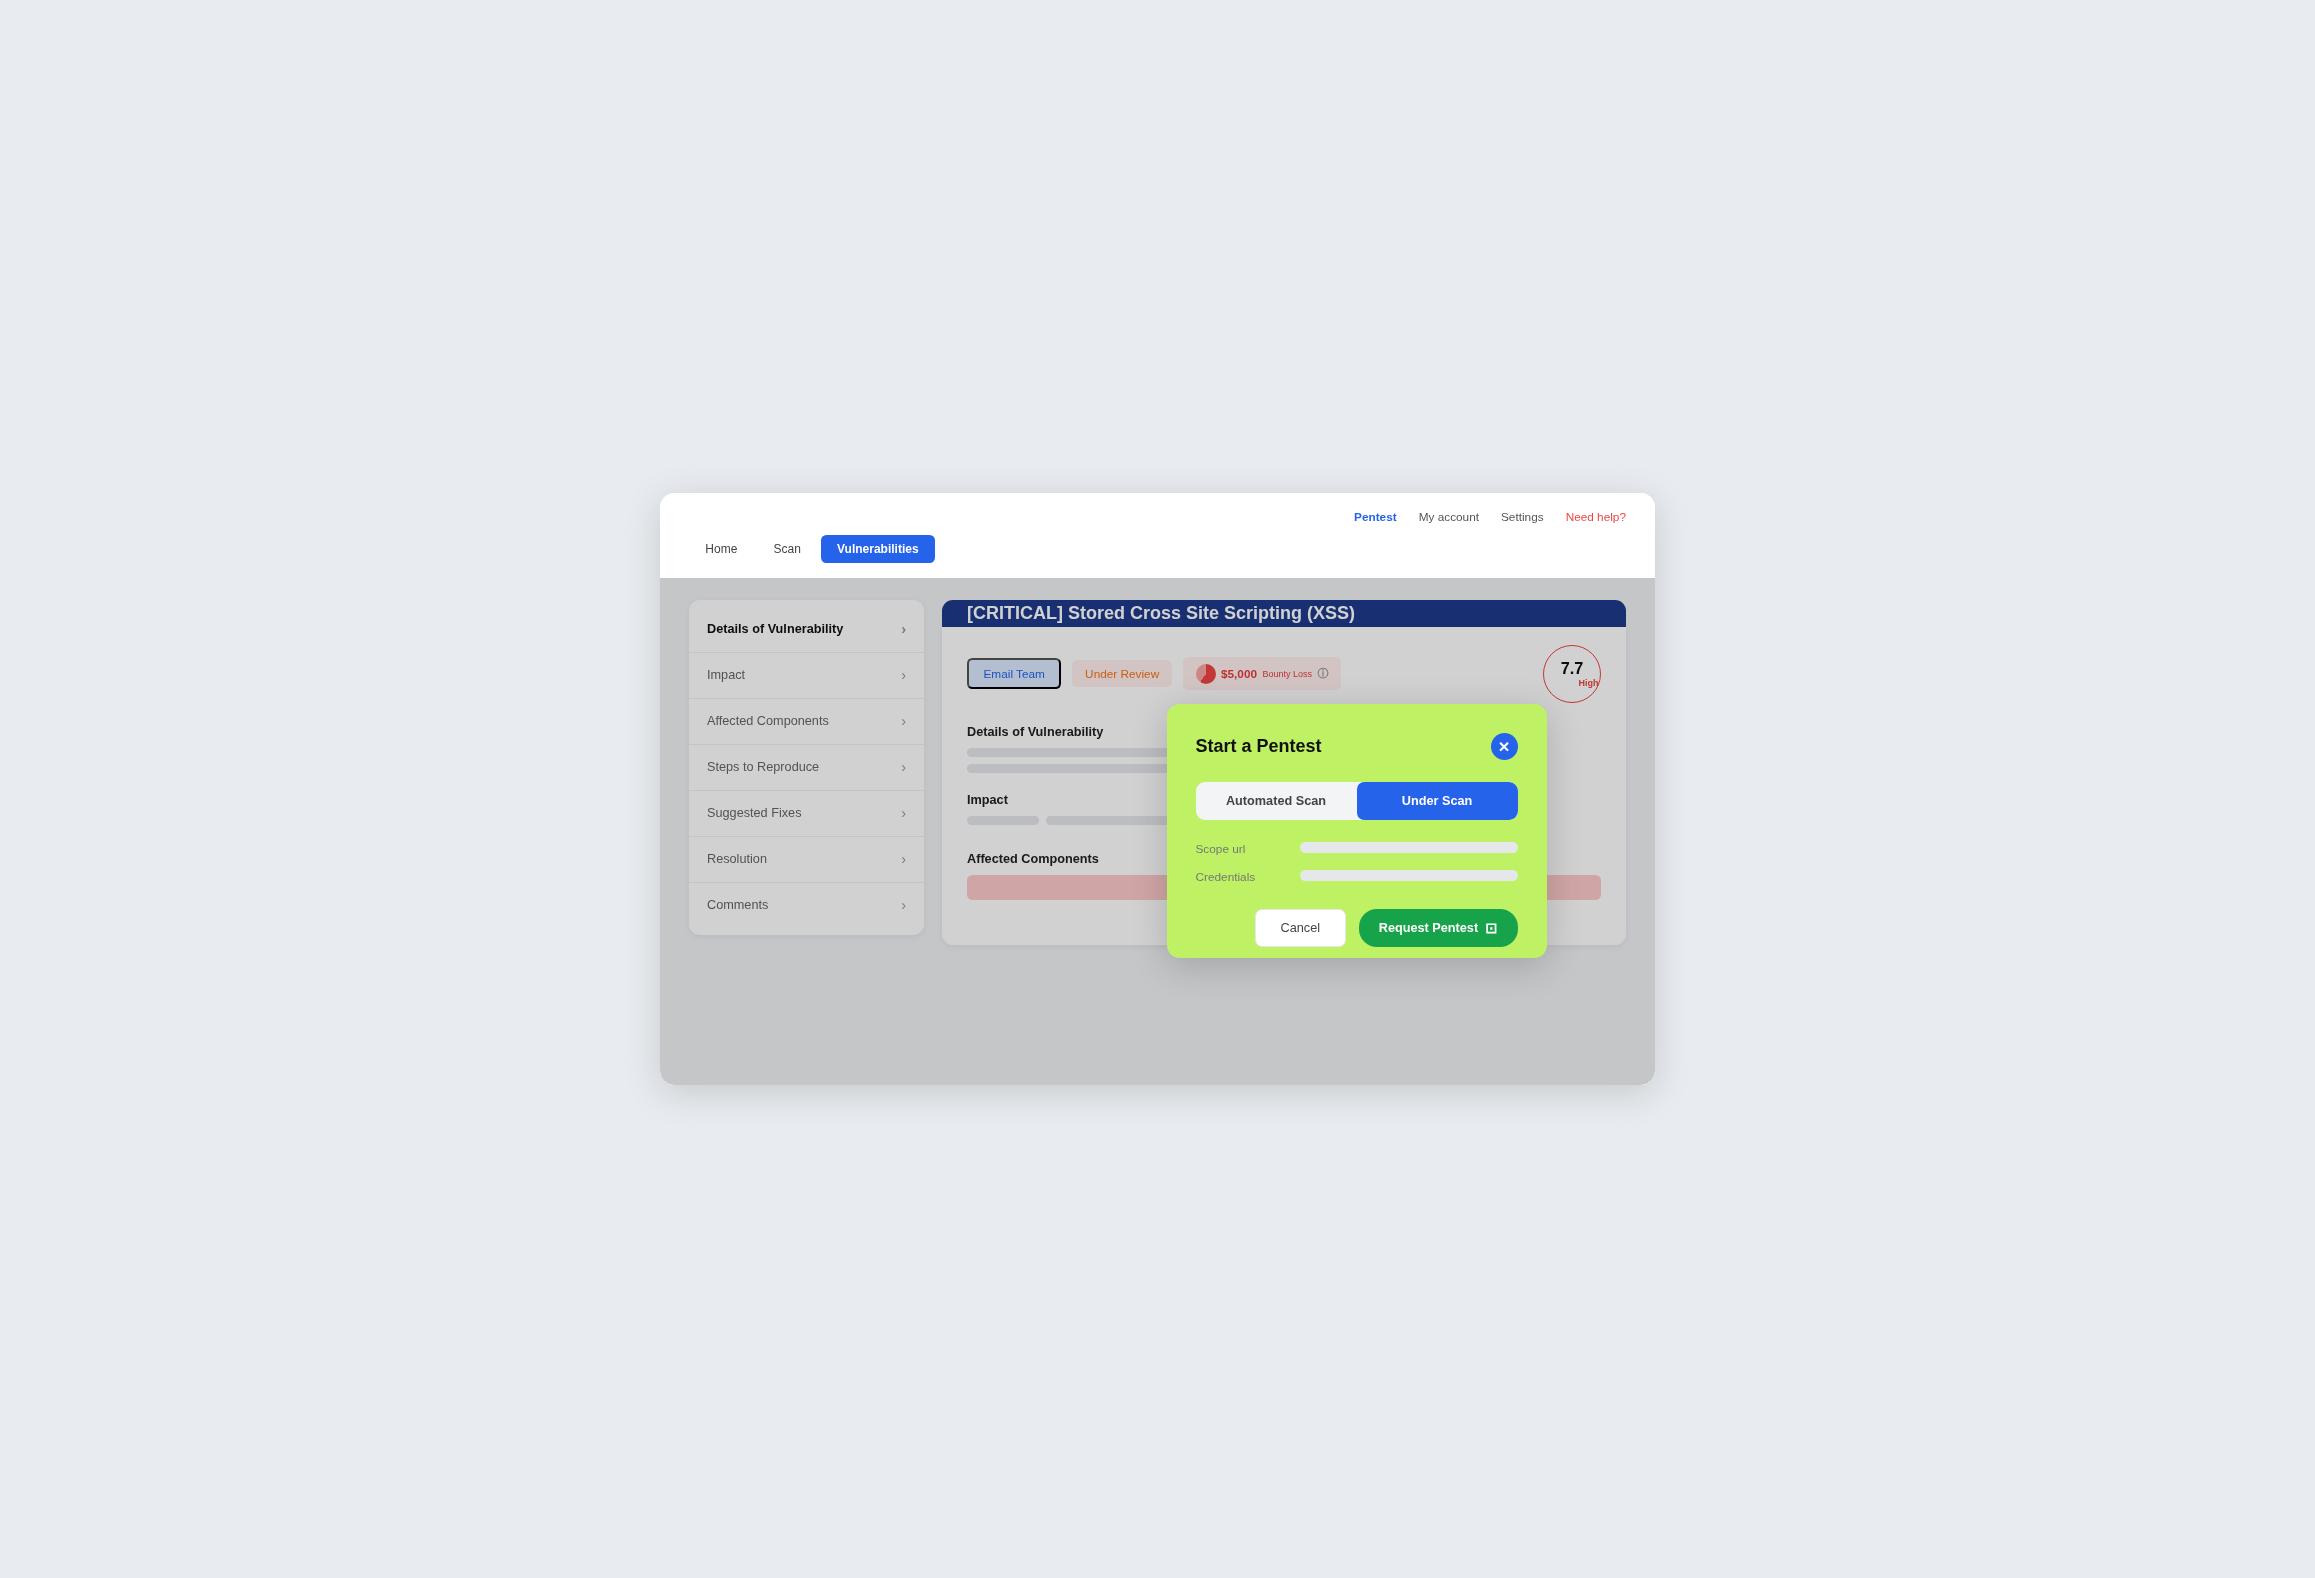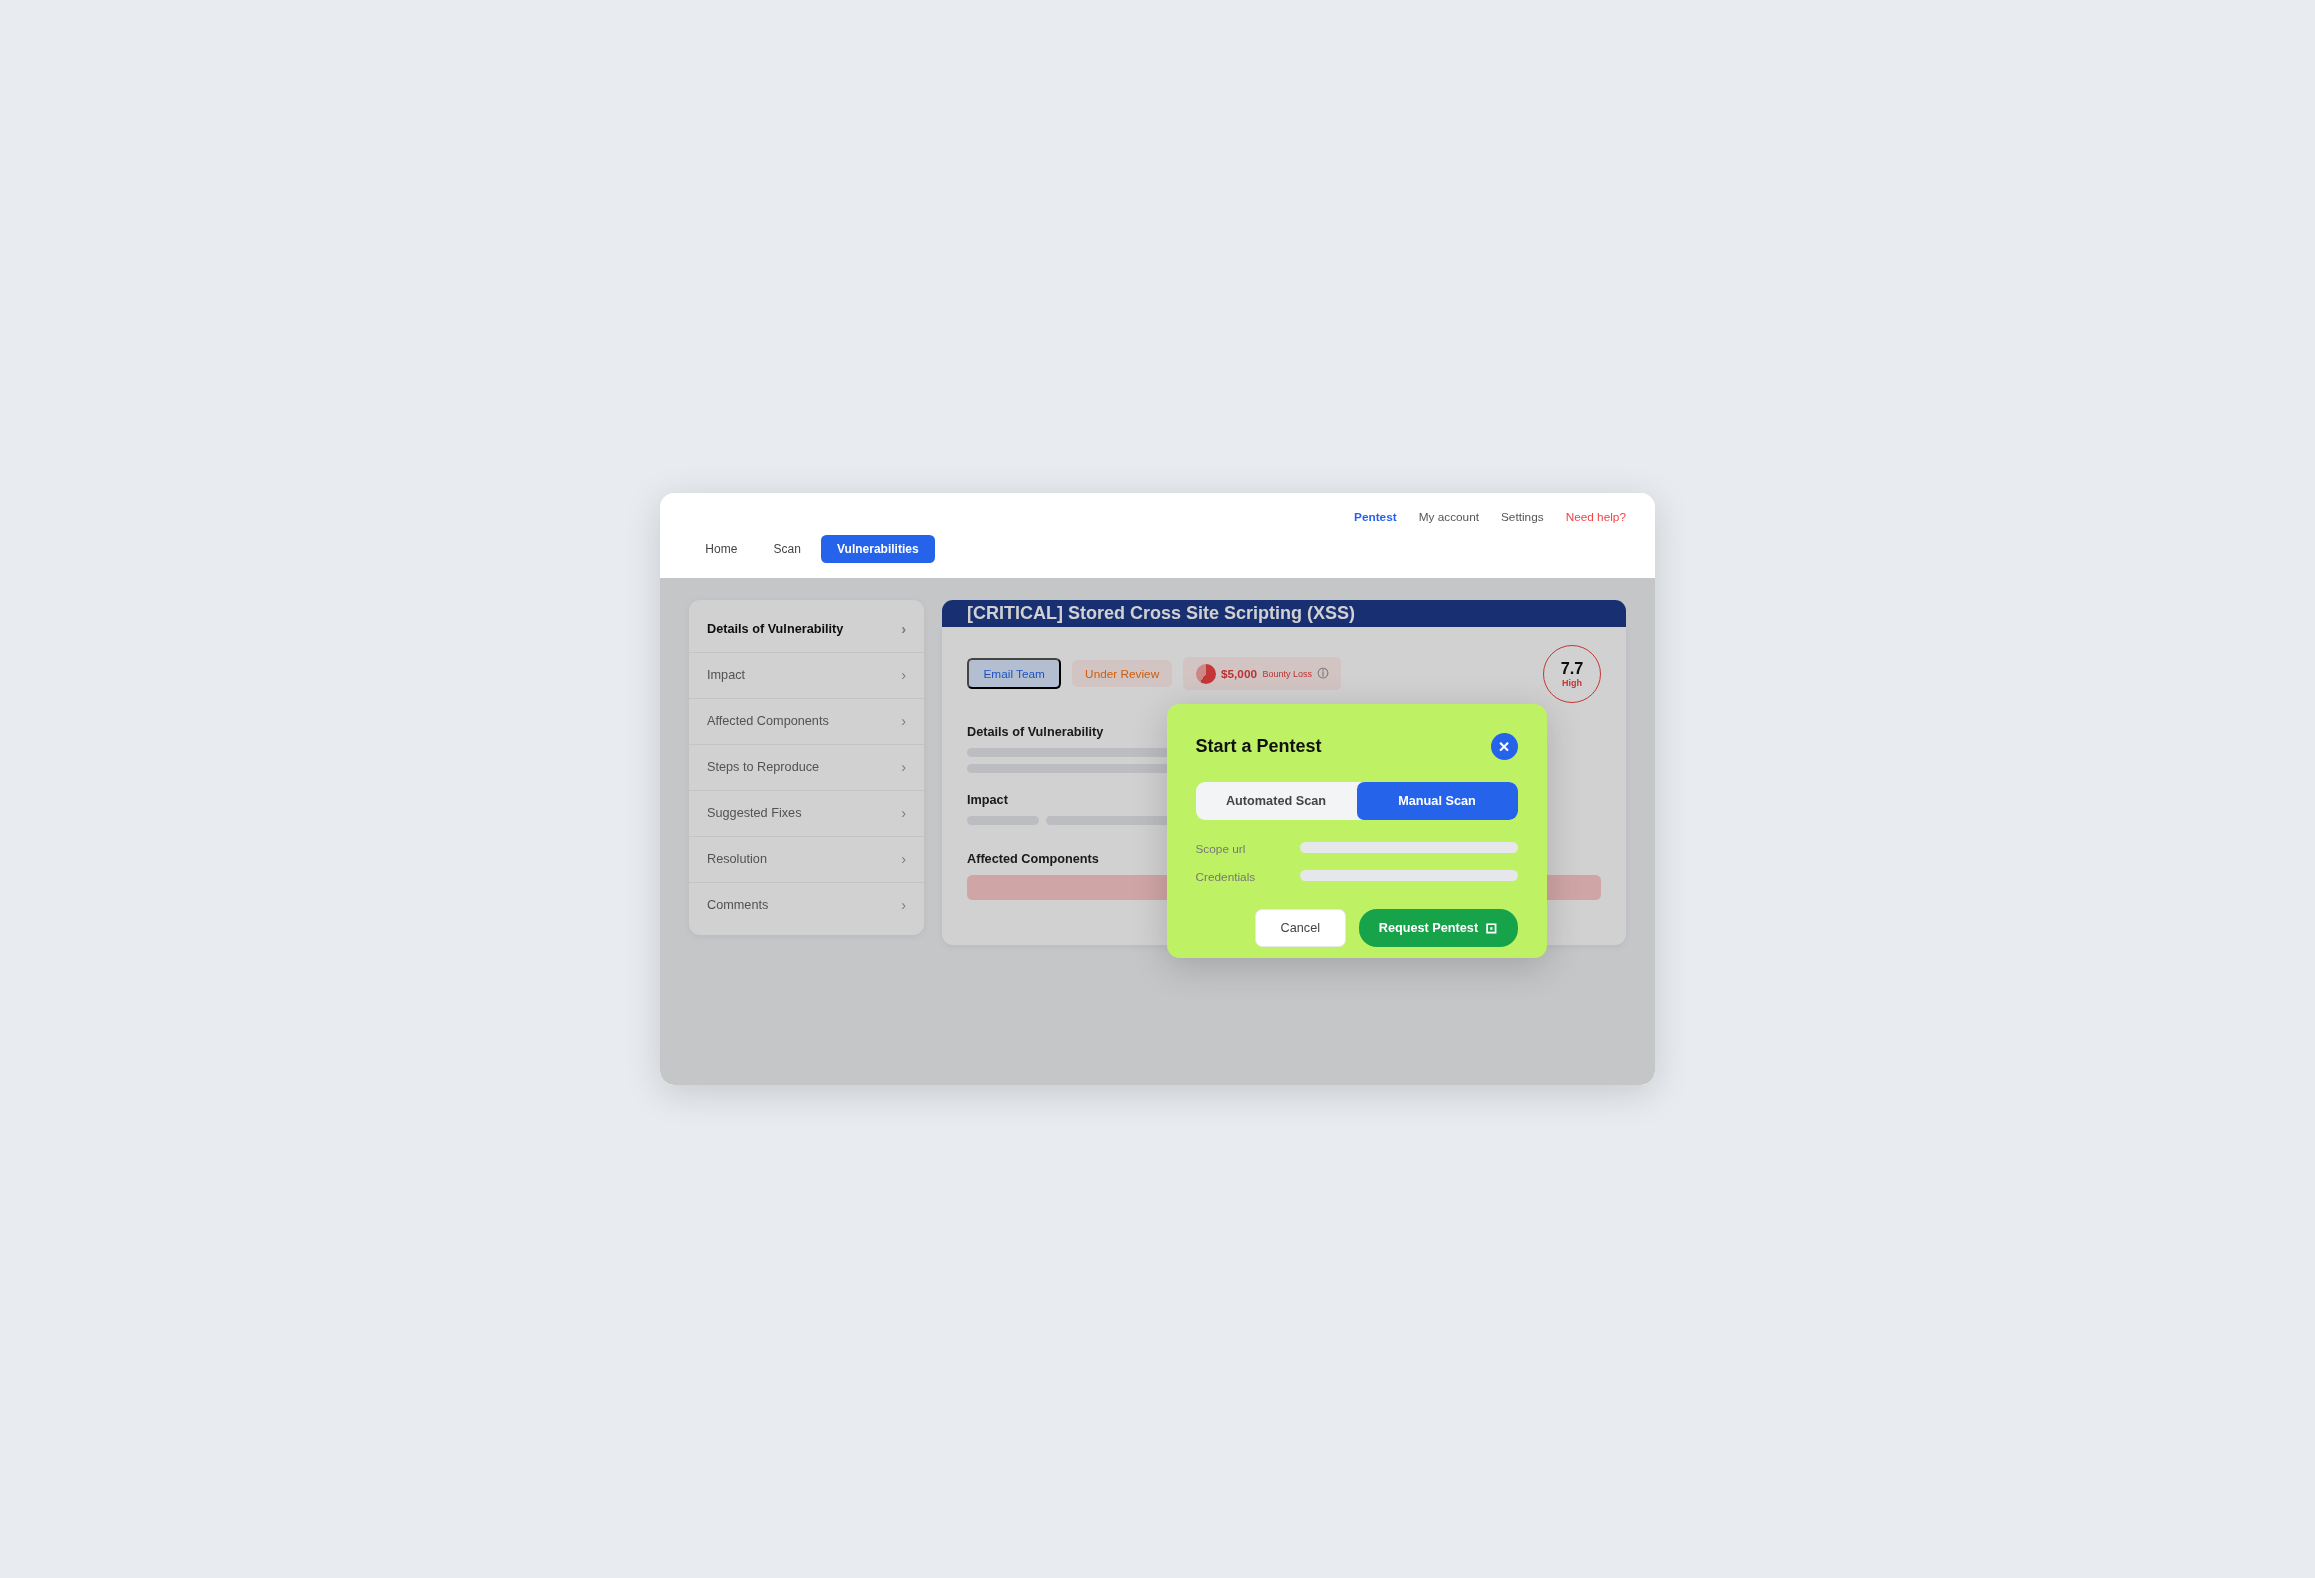--- a/index.html
+++ b/index.html
@@ -156,21 +156,21 @@
       height: 58px;
       border-radius: 50%;
       border: 1.8px solid #ef4444;
       display: flex;
       flex-direction: column;
       align-items: center;
       justify-content: center;
       background: #fff;
     }
     .score-value { font-size: 16.3px; font-weight: 700; color: #111; }
-    .score-label { font-size: 9px; font-weight: 600; color: #ef4444; }
+    .score-label { font-size: 9px; font-weight: 600; color: #ef4444; padding-left: 33px; }
     .section-title {
       font-size: 12.7px;
       font-weight: 700;
       color: #222;
       margin-bottom: 9px;
     }
     .placeholder-line {
       height: 9px;
       border-radius: 4.5px;
       background: #e5e7eb;
@@ -408,21 +408,21 @@
 
     <div class="modal-overlay">
       <div class="modal">
         <div class="modal-header">
           <span class="modal-title">Start a Pentest</span>
           <button class="close-btn">✕</button>
         </div>
 
         <div class="scan-tabs">
           <button class="scan-tab">Automated Scan</button>
-          <button class="scan-tab active">Manual Scan</button>
+          <button class="scan-tab active">Under Scan</button>
         </div>
 
         <div class="form-row">
           <span class="form-label">Scope url</span>
           <div class="form-input-placeholder"></div>
         </div>
         <div class="form-row">
           <span class="form-label">Credentials</span>
           <div class="form-input-placeholder"></div>
         </div>

